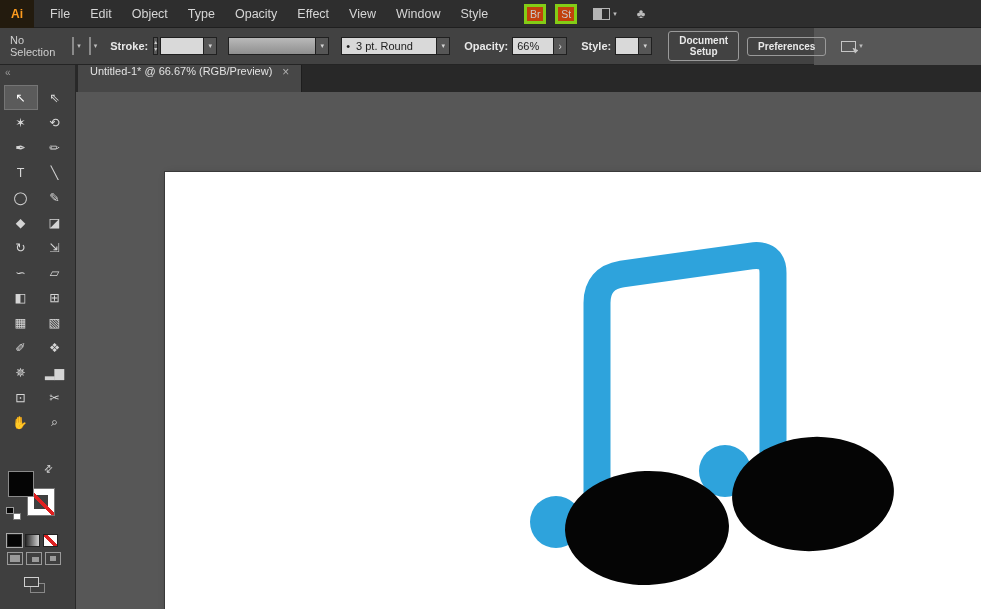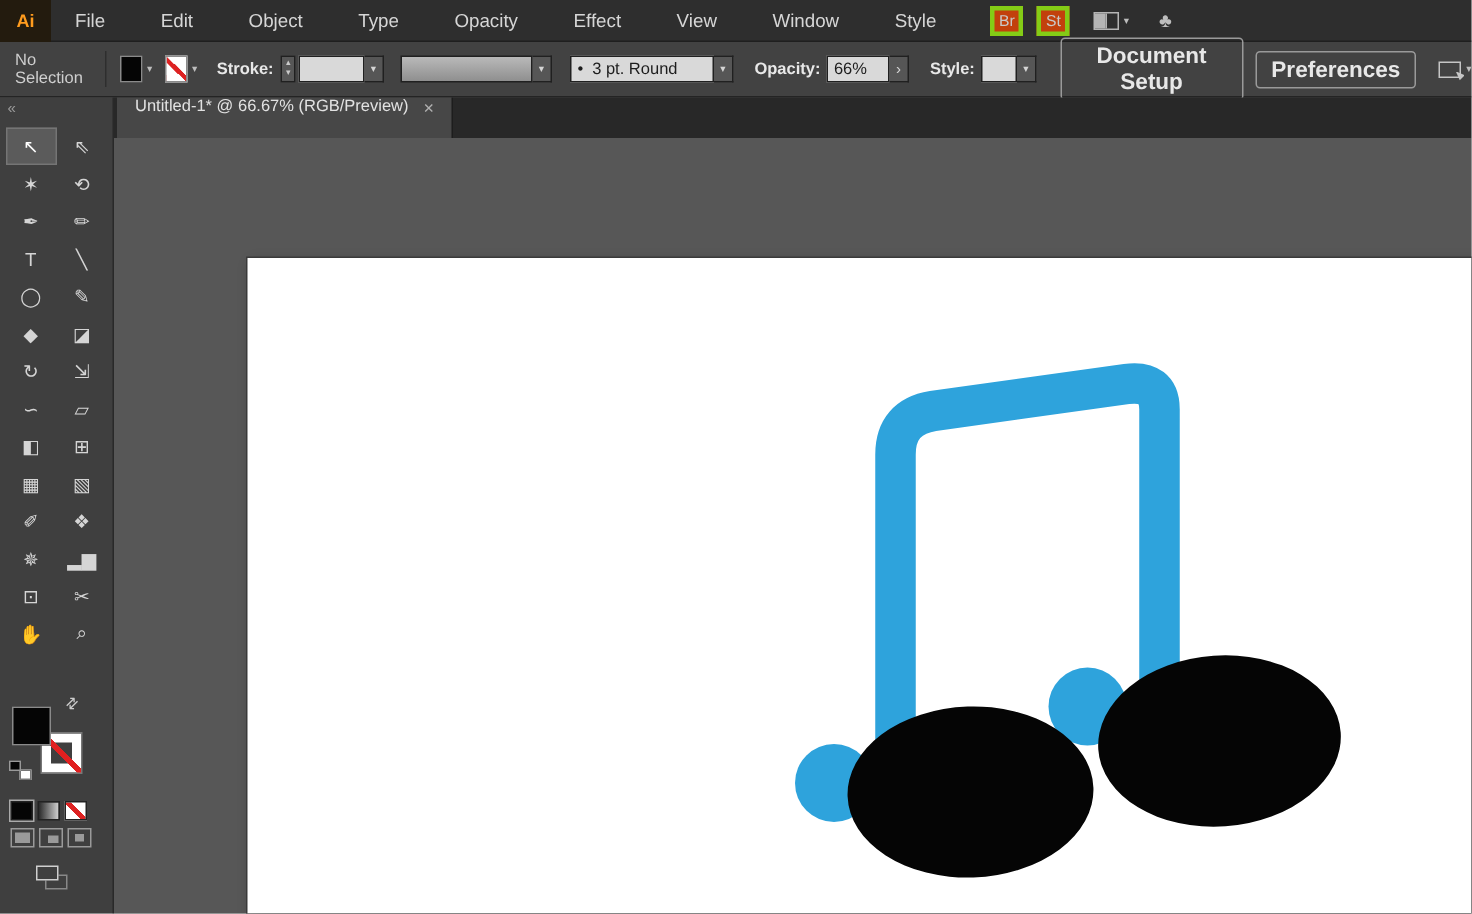--- a/index.html
+++ b/index.html
@@ -13,35 +13,35 @@
   
   #menubar {
     position:absolute; left:0; top:0; width:981px; height:28px;
     background:#2e2e2e; display:flex; align-items:center; color:#d6d6d6;
     border-bottom:1px solid #1f1f1f;
   }
   #logo {
     width:34px; height:28px; background:#231b0e; color:#ff9c1e;
     font-weight:bold; font-size:12px; display:flex; align-items:center; justify-content:center;
   }
-  #menu-items { display:flex; align-items:center; height:100%; margin-left:6px;gap:17px; }
+  #menu-items { display:flex; align-items:center; height:100%; margin-left:6px; }
   .menu-item { padding:0 10px; font-size:12.5px; height:100%; display:flex; align-items:center; cursor:default; }
   .tile-btn {
     width:22px; height:20px; border:3px solid #84cc16; background:#c2410c;
     color:#c9c9c9; font-size:10.5px; display:flex; align-items:center; justify-content:center;
   }
   .arr-icon { width:17px; height:12px; border:1px solid #b5b5b5; display:flex; }
   .arr-icon .p1 { width:7px; background:#b5b5b5; }
   .arr-icon .p2 { flex:1; background:transparent; border-left:1px solid #b5b5b5; }
   .mini-chev { font-size:7px; color:#bdbdbd; margin-left:3px; }
   .plant { font-size:13px; color:#bdbdbd; margin-left:20px; }
 
   
   #controlbar {
-    position:absolute; left:0; top:28px; width:981px; height:37px;
+    position:absolute; left:0; top:28px; width:814px; height:37px;
     background:#424242; border-bottom:1px solid #242424;
     display:flex; align-items:center; color:#cfcfcf; font-size:11px;
     padding-left:10px;
   }
   .cb-label { font-weight:bold; color:#e8e8e8; }
   .vdiv { width:1px; height:24px; background:#2e2e2e; margin:0 9px 0 8px; }
   .swatch { width:18px; height:18px; border:1px solid #8a8a8a; }
   .swatch.fill { background:#050505; }
   .swatch.stroke-none {
     background:
@@ -60,21 +60,21 @@
   }
   .combo .val.dim {
     background:linear-gradient(#b9b9b9,#8f8f8f); color:#666;
   }
   .combo .chev {
     width:13px; background:#565656; border:1px solid #202020; border-left:0;
     color:#d5d5d5; font-size:7px; display:flex; align-items:center; justify-content:center;
   }
   .cb-btn {
     border:1px solid #9a9a9a; border-radius:3px; background:transparent;
-    color:#e8e8e8; font-size:15px; font-weight:bold; padding:3px 10px; font-family:inherit;
+    color:#e8e8e8; font-size:10px; font-weight:bold; padding:3px 10px; font-family:inherit;
   }
   .board-icon { width:15px; height:11px; border:1px solid #c5c5c5; position:relative; }
   .board-icon::after { content:""; position:absolute; right:-3px; bottom:-3px; width:6px; height:6px; background:#c5c5c5; clip-path:polygon(0 0,100% 45%,45% 100%); }
 
   
   #tabstrip {
     position:absolute; left:76px; top:65px; width:905px; height:27px;
     background:#282828; display:flex; align-items:stretch;
   }
   #doc-tab {

